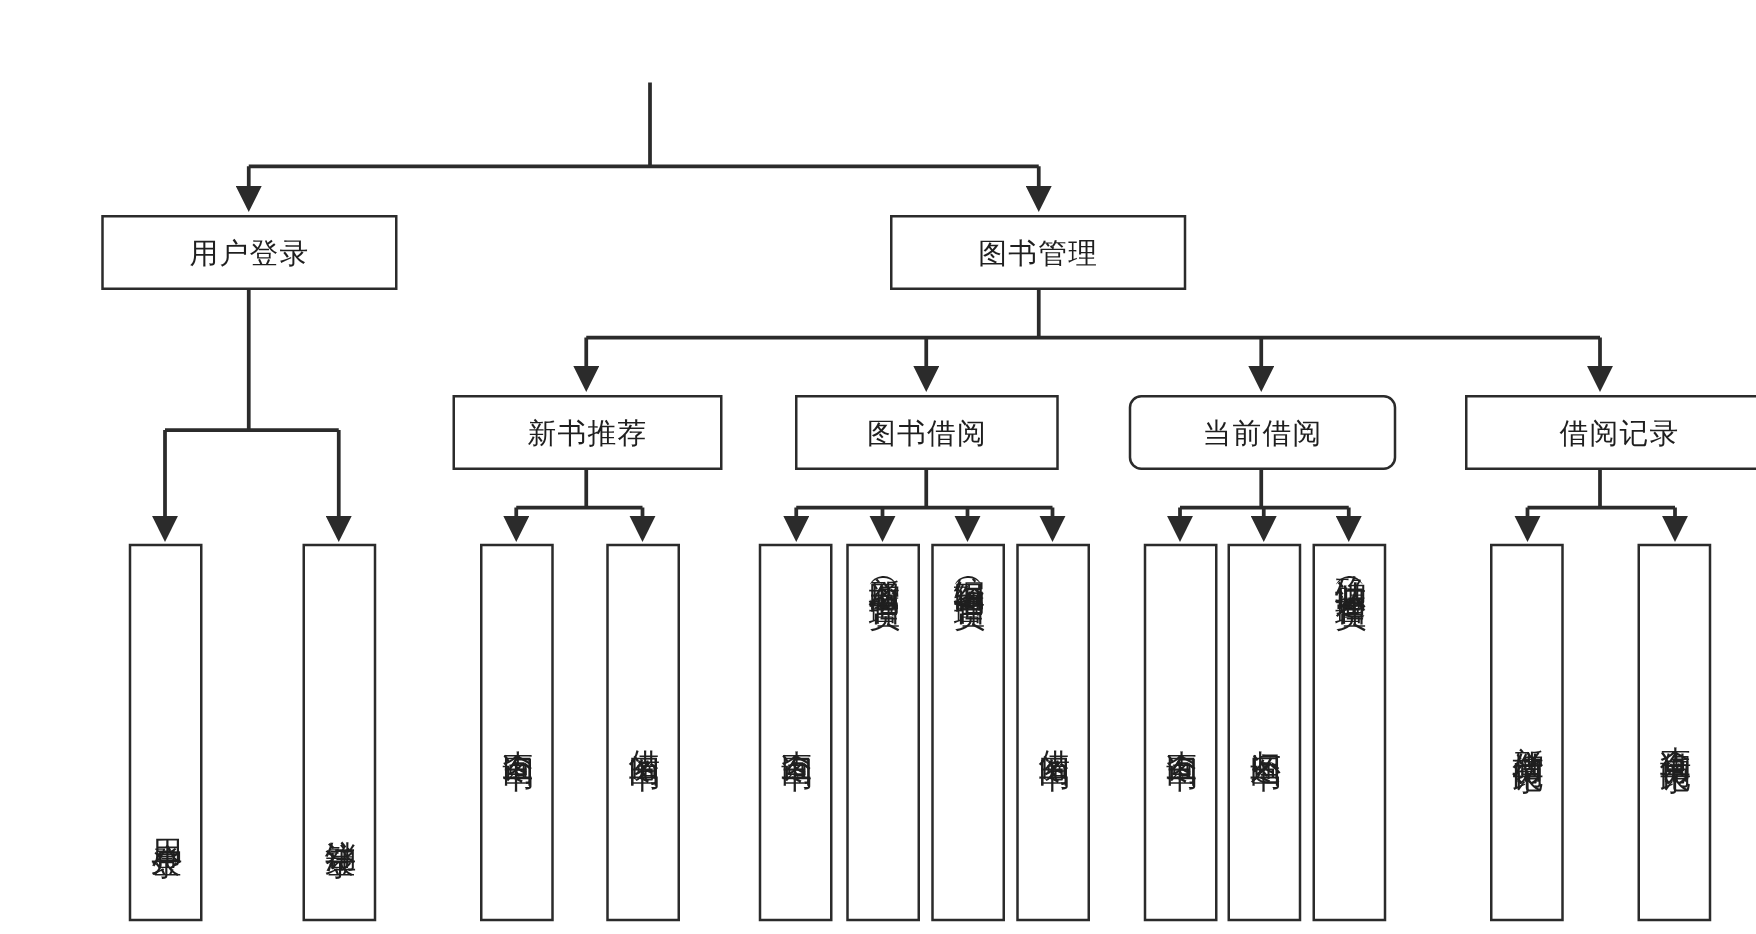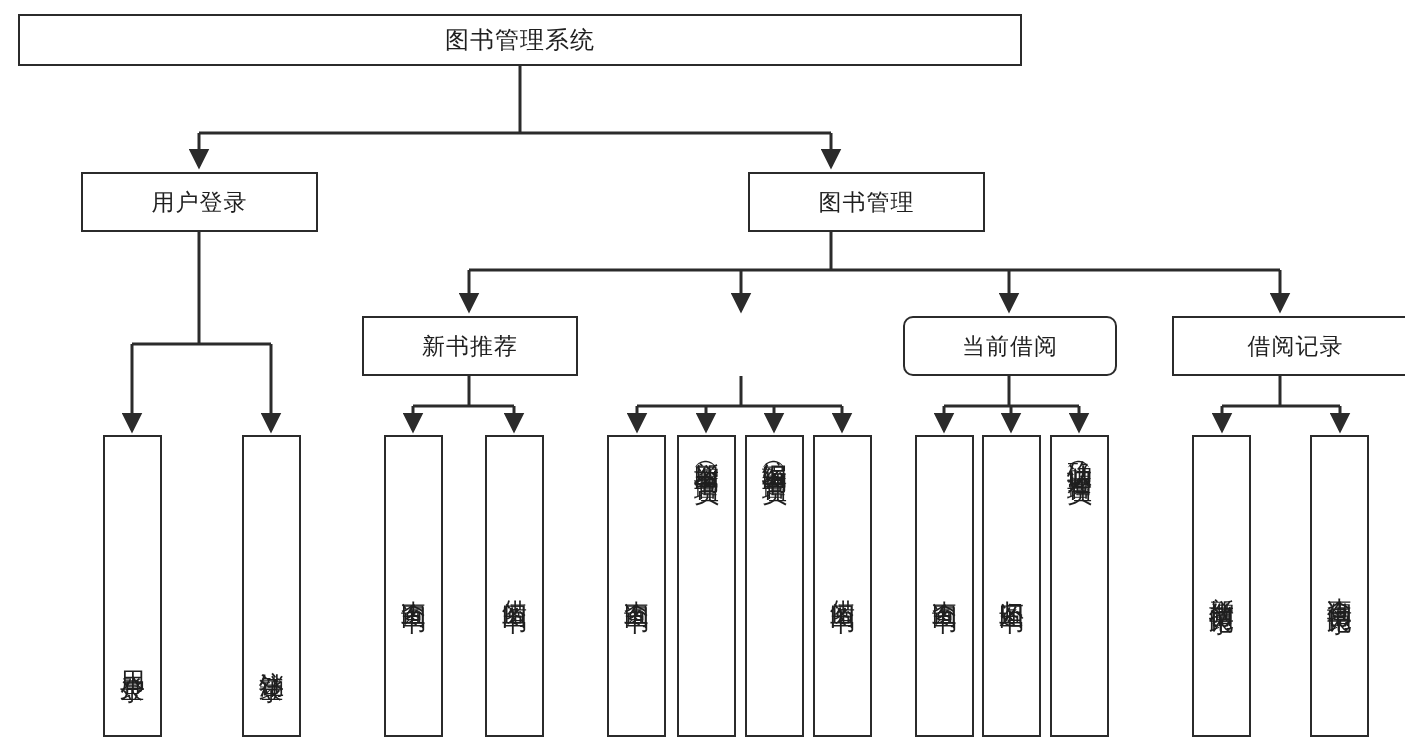--- a/index.html
+++ b/index.html
@@ -128,34 +128,34 @@
       <path d="M 1011 406 L 1011 430" marker-end="url(#arrow)"></path>
       <path d="M 1079 406 L 1079 430" marker-end="url(#arrow)"></path>
 
       <path d="M 1280 376 L 1280 406"></path>
       <path d="M 1222 406 L 1340 406"></path>
       <path d="M 1222 406 L 1222 430" marker-end="url(#arrow)"></path>
       <path d="M 1340 406 L 1340 430" marker-end="url(#arrow)"></path>
     </g>
   </svg>
 
-  <div class="node horiz root" style="left:18px; top:14px; width:1004px; height:52px;">
-    <span class="label">图书管理系统</span>
-  </div>
 
   <div class="node horiz" style="left:81px; top:172px; width:237px; height:60px;">
     <span class="label">用户登录</span>
   </div>
-  <div class="node horiz" style="left:712px; top:172px; width:237px; height:60px;margin-left:36px;">
+  <div class="node horiz" style="left:712px; top:172px; width:237px; height:60px;">
     <span class="label">图书管理</span>
   </div>
 
   <div class="node horiz" style="left:362px; top:316px; width:216px; height:60px;">
     <span class="label">新书推荐</span>
   </div>
+  <div class="node horiz" style="left:636px; top:316px; width:211px; height:60px;">
+    <span class="label">图书借阅</span>
+  </div>
   <div class="node horiz" style="left:903px; top:316px; width:214px; height:60px;border-radius:10px;">
     <span class="label">当前借阅</span>
   </div>
   <div class="node horiz" style="left:1172px; top:316px; width:247px; height:60px;">
     <span class="label">借阅记录</span>
   </div>
 
   <div class="node vert align-bottom" style="left:103px; top:435px; width:59px; height:302px; padding-bottom:72px;">
     <span class="label">用户登录</span>
   </div>

